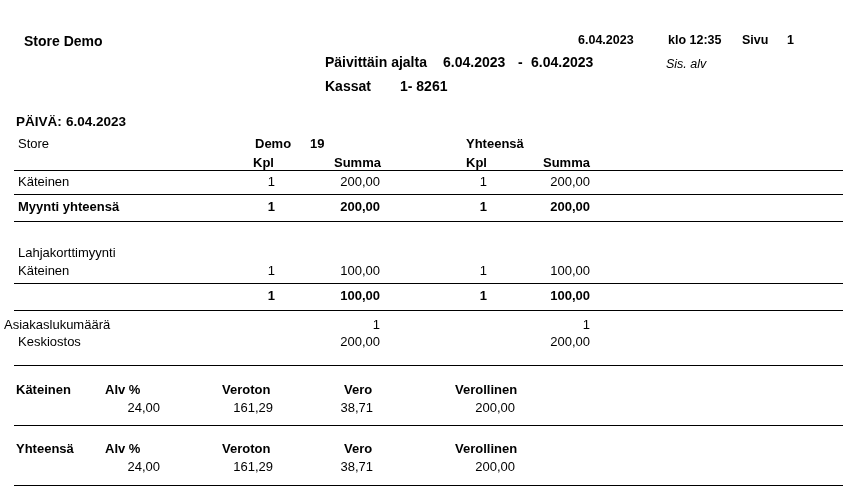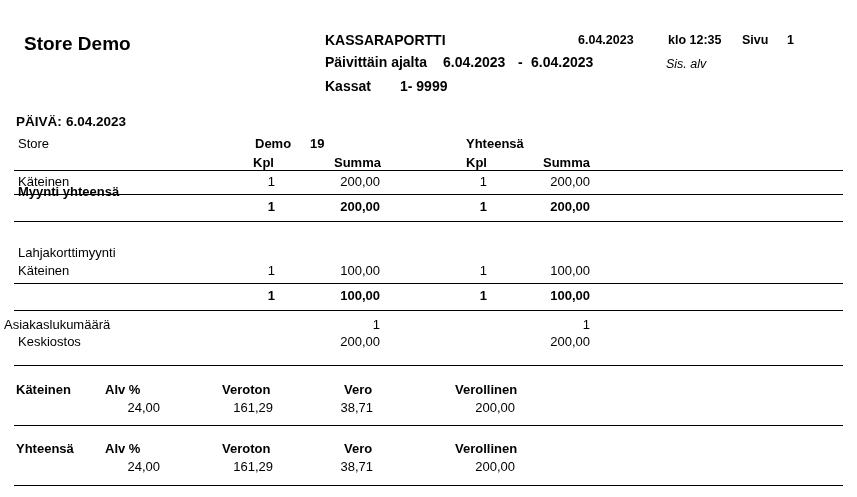--- a/index.html
+++ b/index.html
@@ -22,49 +22,48 @@
   }
   .abs { position: absolute; white-space: nowrap; }
   .b { font-weight: bold; }
   .hr {
     position: absolute;
     height: 0;
     border-top: 1px solid #000000;
     left: 14px;
     width: 829px;
   }
-  .store-title { font-size: 19px; font-weight: bold; }
+  .store-title { font-size: 14px; font-weight: bold; }
   .hdr-main { font-size: 14px; font-weight: bold; }
   .hdr-small { font-size: 12.5px; }
   .col-num { text-align: right; }
   .sect-title { font-size: 13.5px; font-weight: bold; }
 </style>
 </head>
 <body>
 
 <div class="page">
 
   <div class="abs store-title" style="left:24px; top:33px;">Store Demo</div>
 
-  <div class="abs hdr-main" style="left:325px; top:32px;">KASSARAPORTTI</div>
 
   <div class="abs hdr-small b" style="left:578px; top:33px;">6.04.2023</div>
   <div class="abs hdr-small b" style="left:668px; top:33px;">klo 12:35</div>
   <div class="abs hdr-small b" style="left:742px; top:33px;">Sivu</div>
   <div class="abs hdr-small b" style="left:787px; top:33px;">1</div>
 
   <div class="abs hdr-main" style="left:325px; top:54px;">Päivittäin ajalta</div>
   <div class="abs hdr-main" style="left:443px; top:54px;">6.04.2023</div>
   <div class="abs hdr-main" style="left:518px; top:54px;">-</div>
   <div class="abs hdr-main" style="left:531px; top:54px;">6.04.2023</div>
 
   <div class="abs hdr-small" style="left:666px; top:57px;font-style:italic;">Sis. alv</div>
 
   <div class="abs hdr-main" style="left:325px; top:78px;">Kassat</div>
-  <div class="abs hdr-main" style="left:400px; top:78px;">1-  9999</div>
+  <div class="abs hdr-main" style="left:400px; top:78px;">1-  8261</div>
 
   <div class="abs sect-title" style="left:16px; top:114px;">PÄIVÄ:</div>
   <div class="abs sect-title" style="left:66px; top:114px;">6.04.2023</div>
 
   <div class="abs" style="left:18px; top:136px;">Store</div>
 
   <div class="abs b" style="left:255px; top:136px;">Demo</div>
   <div class="abs b" style="left:310px; top:136px;">19</div>
   <div class="abs b" style="left:466px; top:136px;">Yhteensä</div>
 
@@ -76,21 +75,21 @@
   <div class="hr" style="top:170px;"></div>
 
   <div class="abs" style="left:18px; top:174px;">Käteinen</div>
   <div class="abs col-num" style="left:200px; top:174px; width:75px;">1</div>
   <div class="abs col-num" style="left:290px; top:174px; width:90px;">200,00</div>
   <div class="abs col-num" style="left:420px; top:174px; width:67px;">1</div>
   <div class="abs col-num" style="left:500px; top:174px; width:90px;">200,00</div>
 
   <div class="hr" style="top:194px;"></div>
 
-  <div class="abs b" style="left:18px; top:184px;">Myynti yhteensä</div>
+  <div class="abs b" style="left:18px; top:199px;">Myynti yhteensä</div>
   <div class="abs col-num b" style="left:200px; top:199px; width:75px;">1</div>
   <div class="abs col-num b" style="left:290px; top:199px; width:90px;">200,00</div>
   <div class="abs col-num b" style="left:420px; top:199px; width:67px;">1</div>
   <div class="abs col-num b" style="left:500px; top:199px; width:90px;">200,00</div>
 
   <div class="hr" style="top:221px;"></div>
 
   <div class="abs" style="left:18px; top:245px;">Lahjakorttimyynti</div>
 
   <div class="abs" style="left:18px; top:263px;">Käteinen</div>

